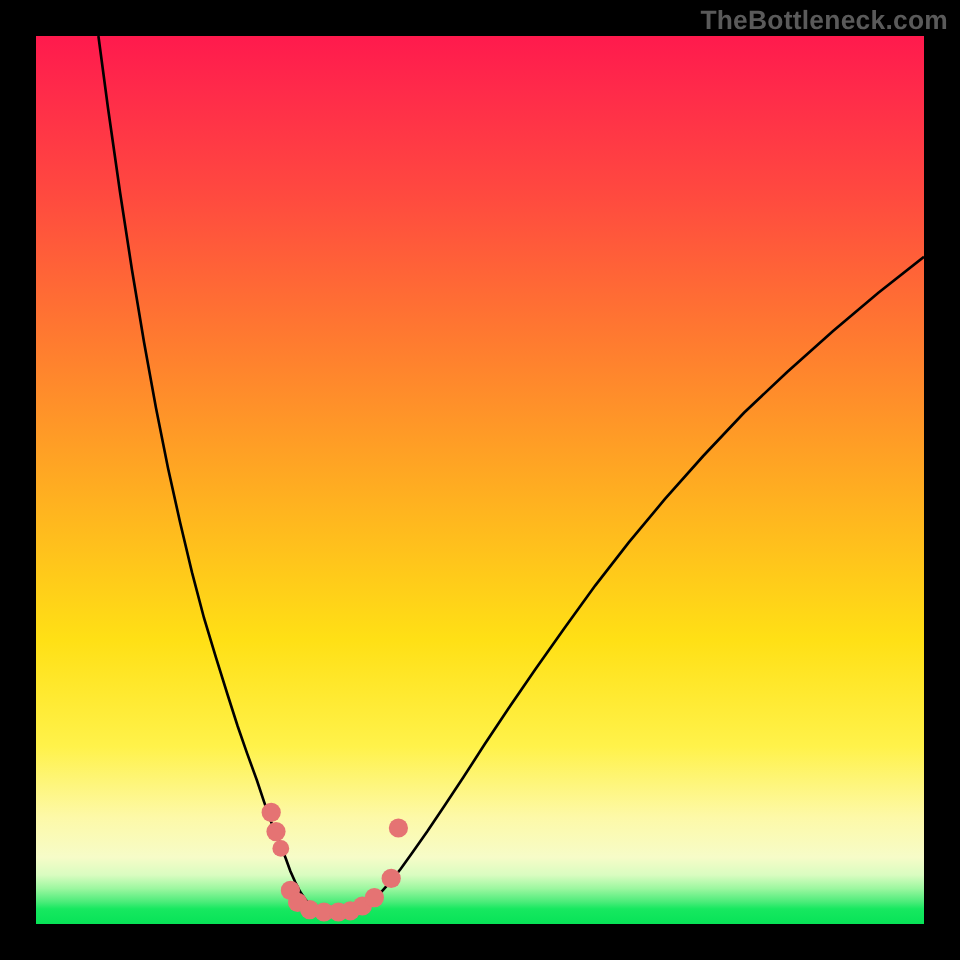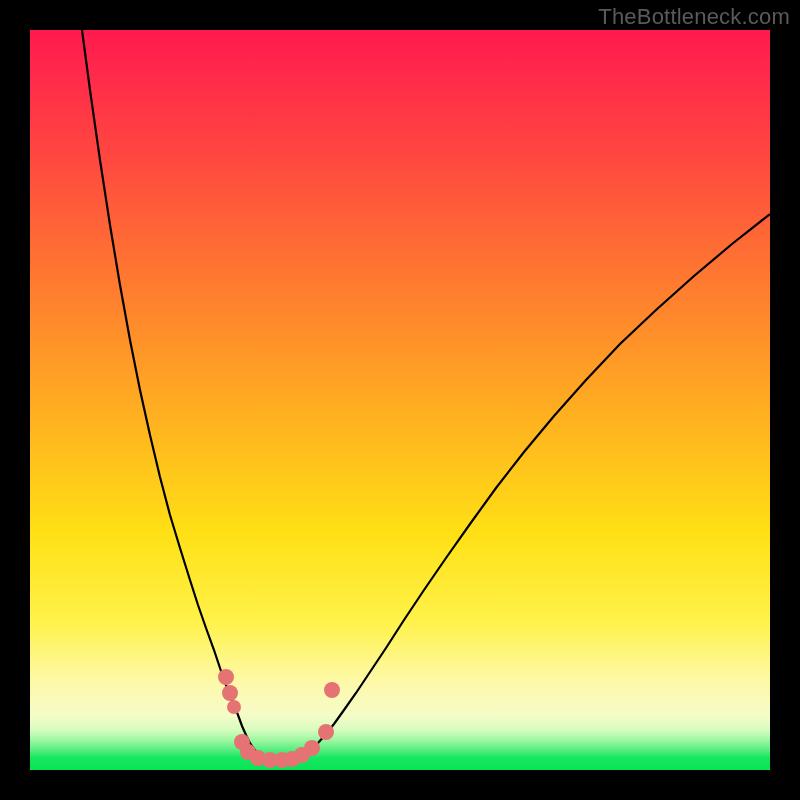--- a/index.html
+++ b/index.html
@@ -49,21 +49,21 @@
       #17e860 98.3%,
       #07e357 100%
     );
   }
   .watermark {
     position: absolute;
     top: 4px;
     right: 10px;
     color: #5a5a5a;
     font-size: 22px;
-    font-weight: 400;
+    font-weight: 700;
     letter-spacing: 0.2px;
     user-select: none;
   }
   svg.curve {
     position: absolute;
     inset: 0;
     width: 100%;
     height: 100%;
   }
 </style>

